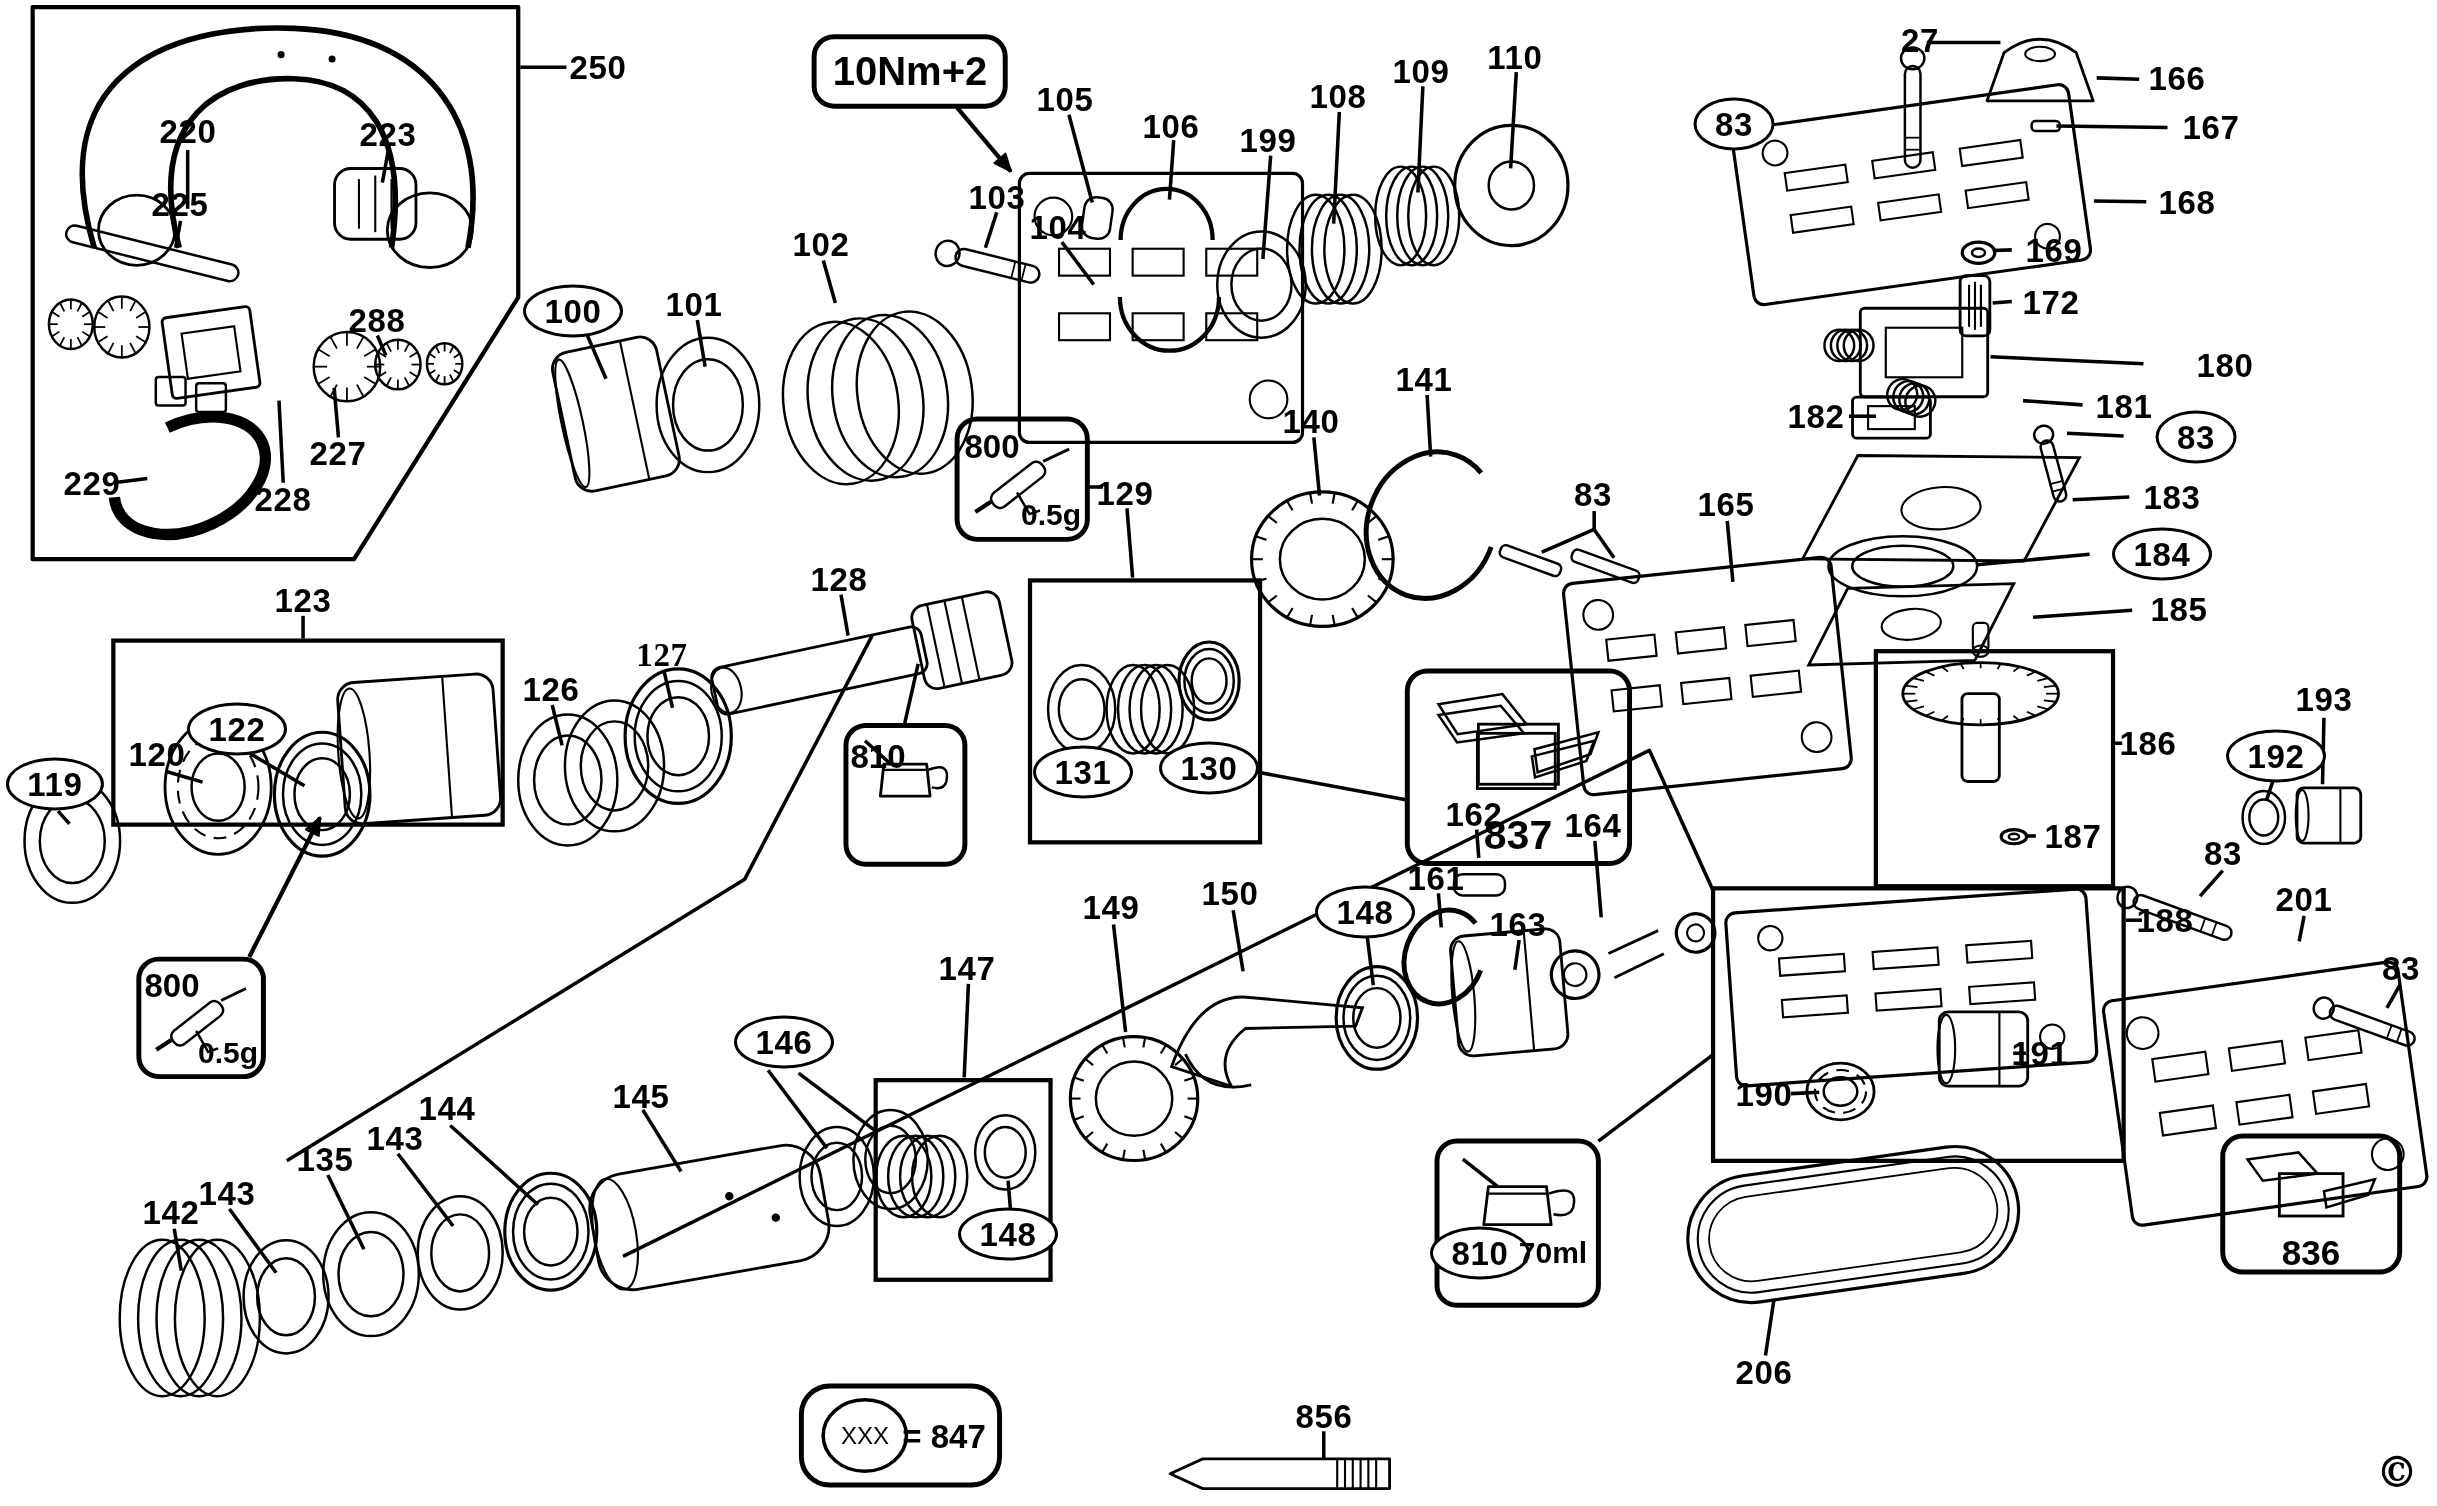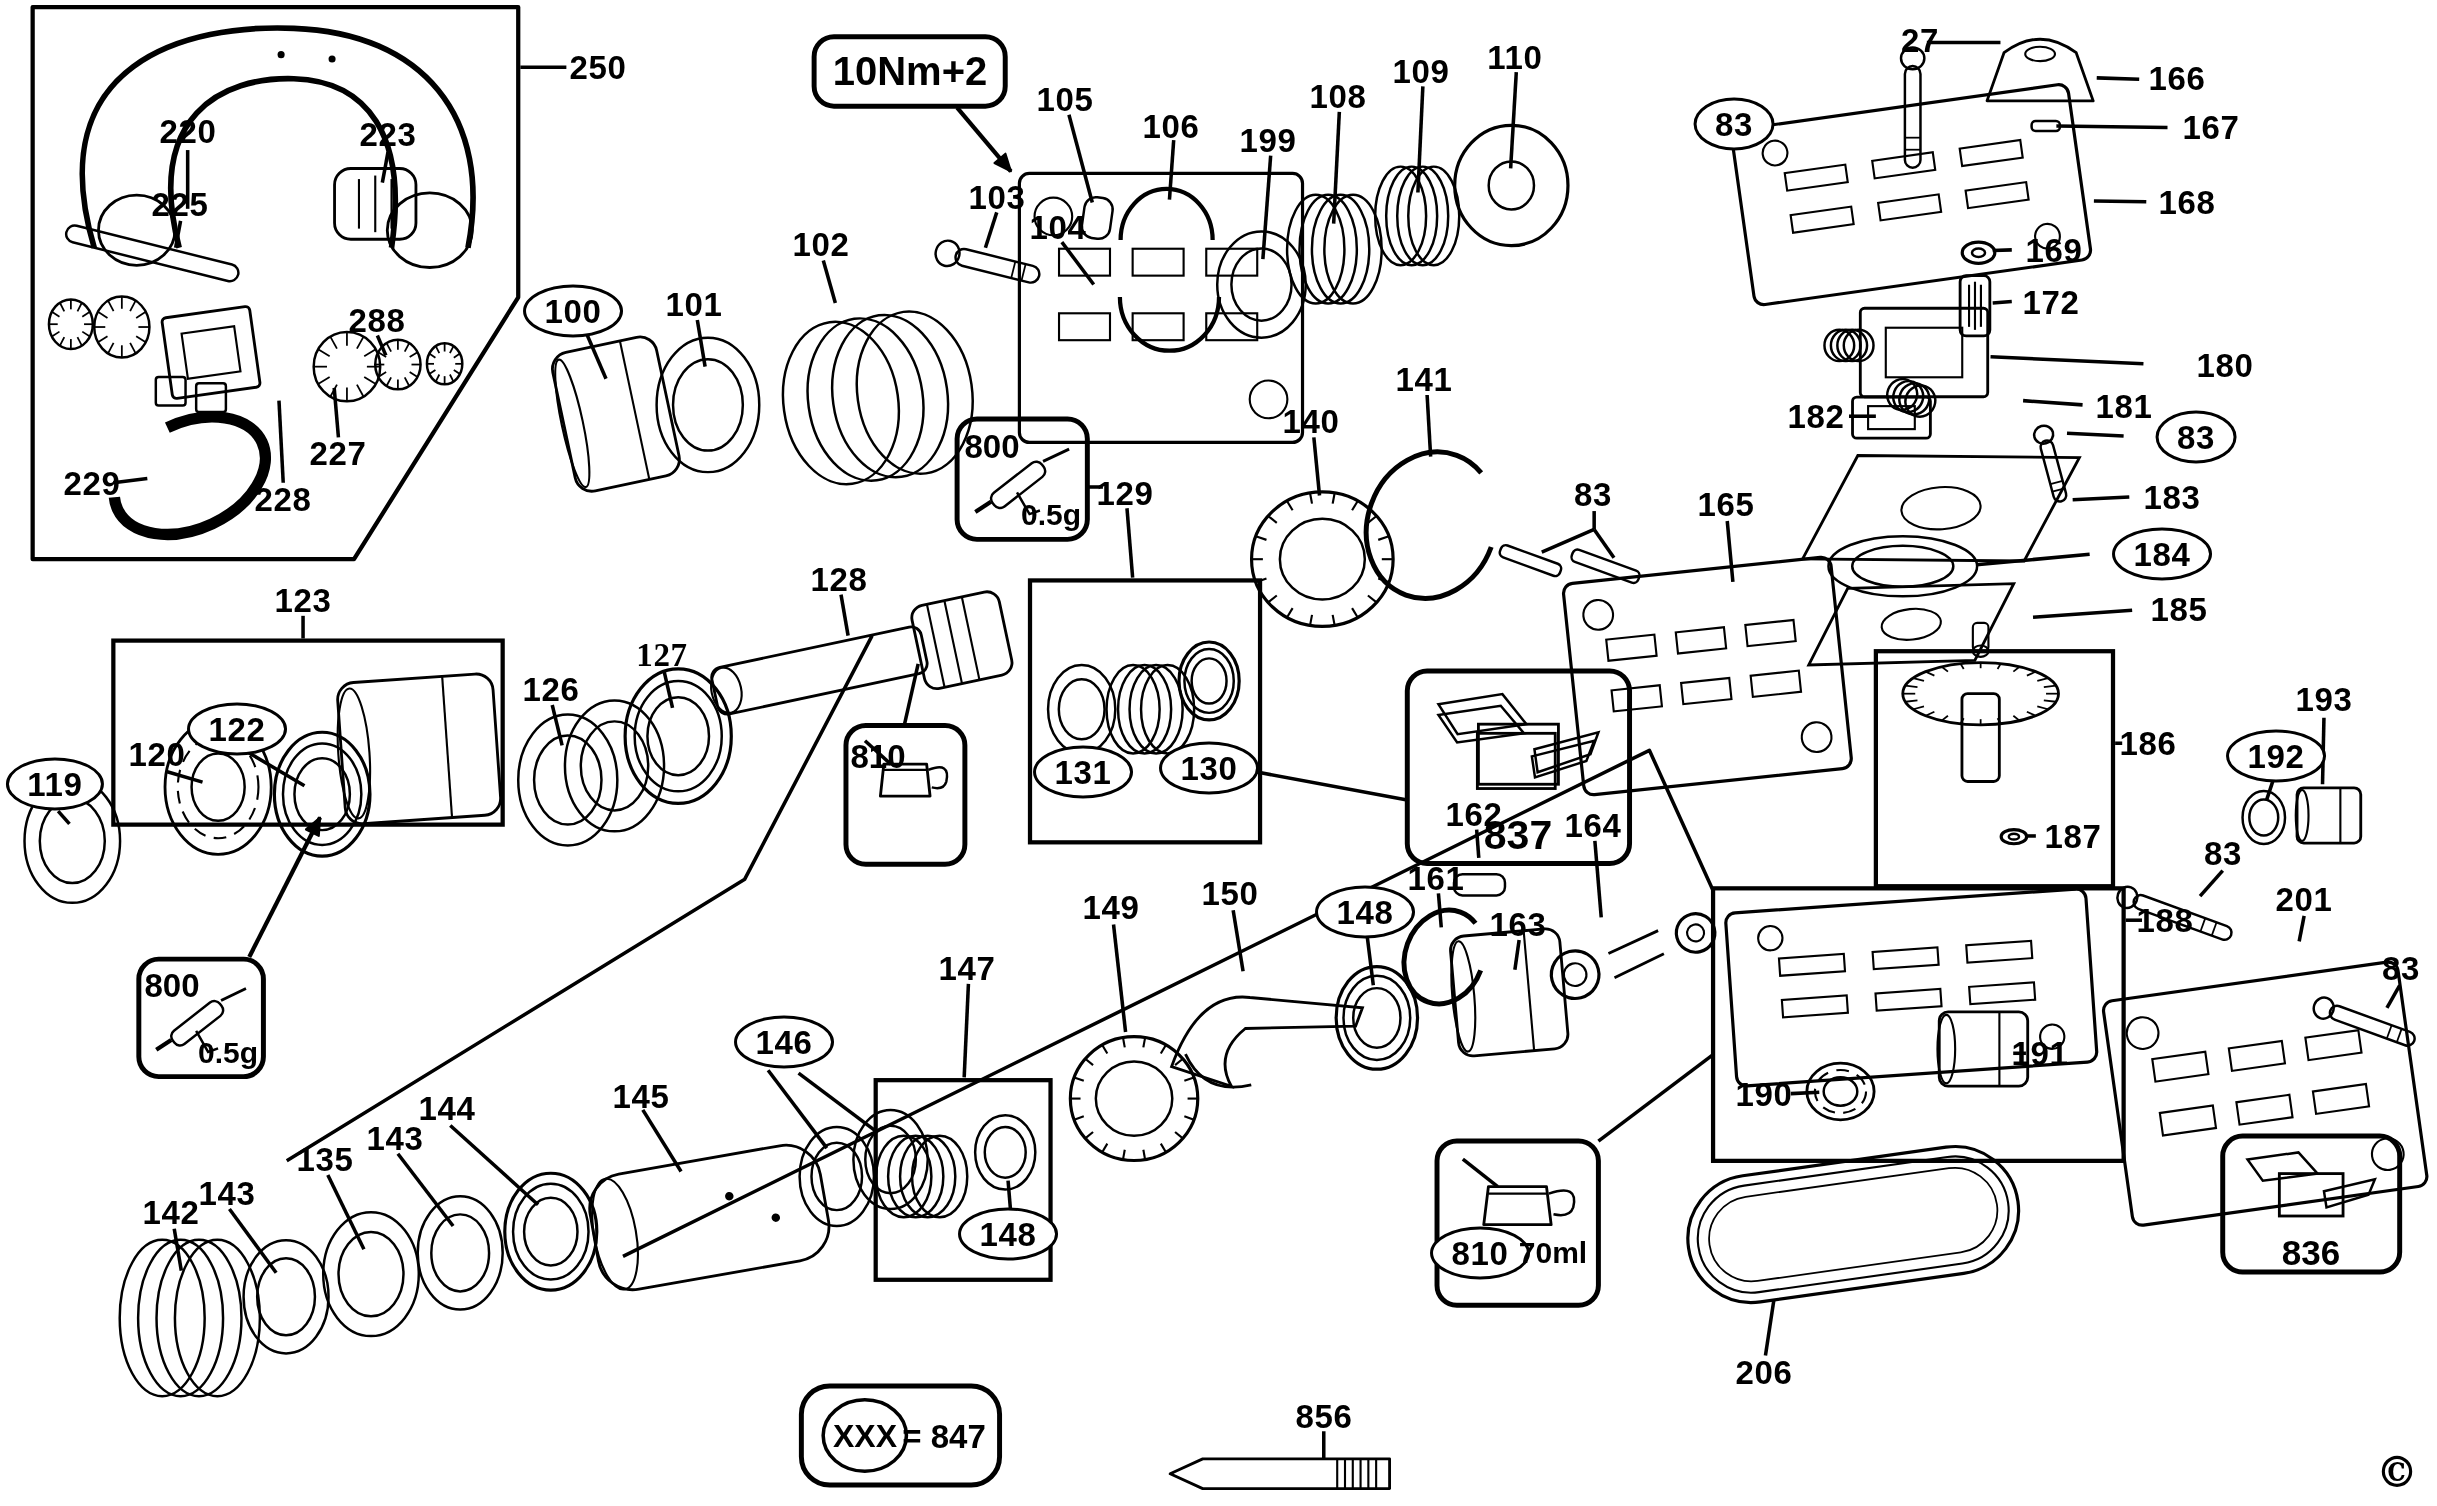--- a/index.html
+++ b/index.html
@@ -684,18 +684,18 @@
       <div class="callout-label" style="left: 910px; top: 71px; font-size: 40px; font-weight: bold;">10Nm+2</div>
       <div class="callout-label" style="left: 172px; top: 985px; font-size: 33px; font-weight: bold;">800</div>
       <div class="callout-label" style="left: 228px; top: 1053px; font-size: 30px; font-weight: bold;">0.5g</div>
       <div class="callout-label" style="left: 992px; top: 446px; font-size: 33px; font-weight: bold;">800</div>
       <div class="callout-label" style="left: 1051px; top: 515px; font-size: 30px; font-weight: bold;">0.5g</div>
       <div class="callout-label" style="left: 878px; top: 756px; font-size: 33px; font-weight: bold;">810</div>
       <div class="callout-label plabel circled" style="left: 1480px; top: 1253px; font-size: 33px; font-weight: bold;">810</div>
       <div class="callout-label" style="left: 1553px; top: 1253px; font-size: 30px; font-weight: bold;">70ml</div>
       <div class="callout-label" style="left: 1518px; top: 835px; font-size: 41px; font-weight: bold;">837</div>
       <div class="callout-label" style="left: 2311px; top: 1252px; font-size: 35px; font-weight: bold;">836</div>
-      <div class="callout-label" style="left: 865px; top: 1436px; font-size: 32px; font-weight: bold;">XXX</div>
+      <div class="callout-label" style="left: 865px; top: 1436px; font-size: 24px; font-weight: normal;">XXX</div>
       <div class="callout-label" style="left: 944px; top: 1436px; font-size: 33px; font-weight: bold;">= 847</div>
     </div>
   <div class="copyright">©</div>
 </div>
 
 
 </body></html>

